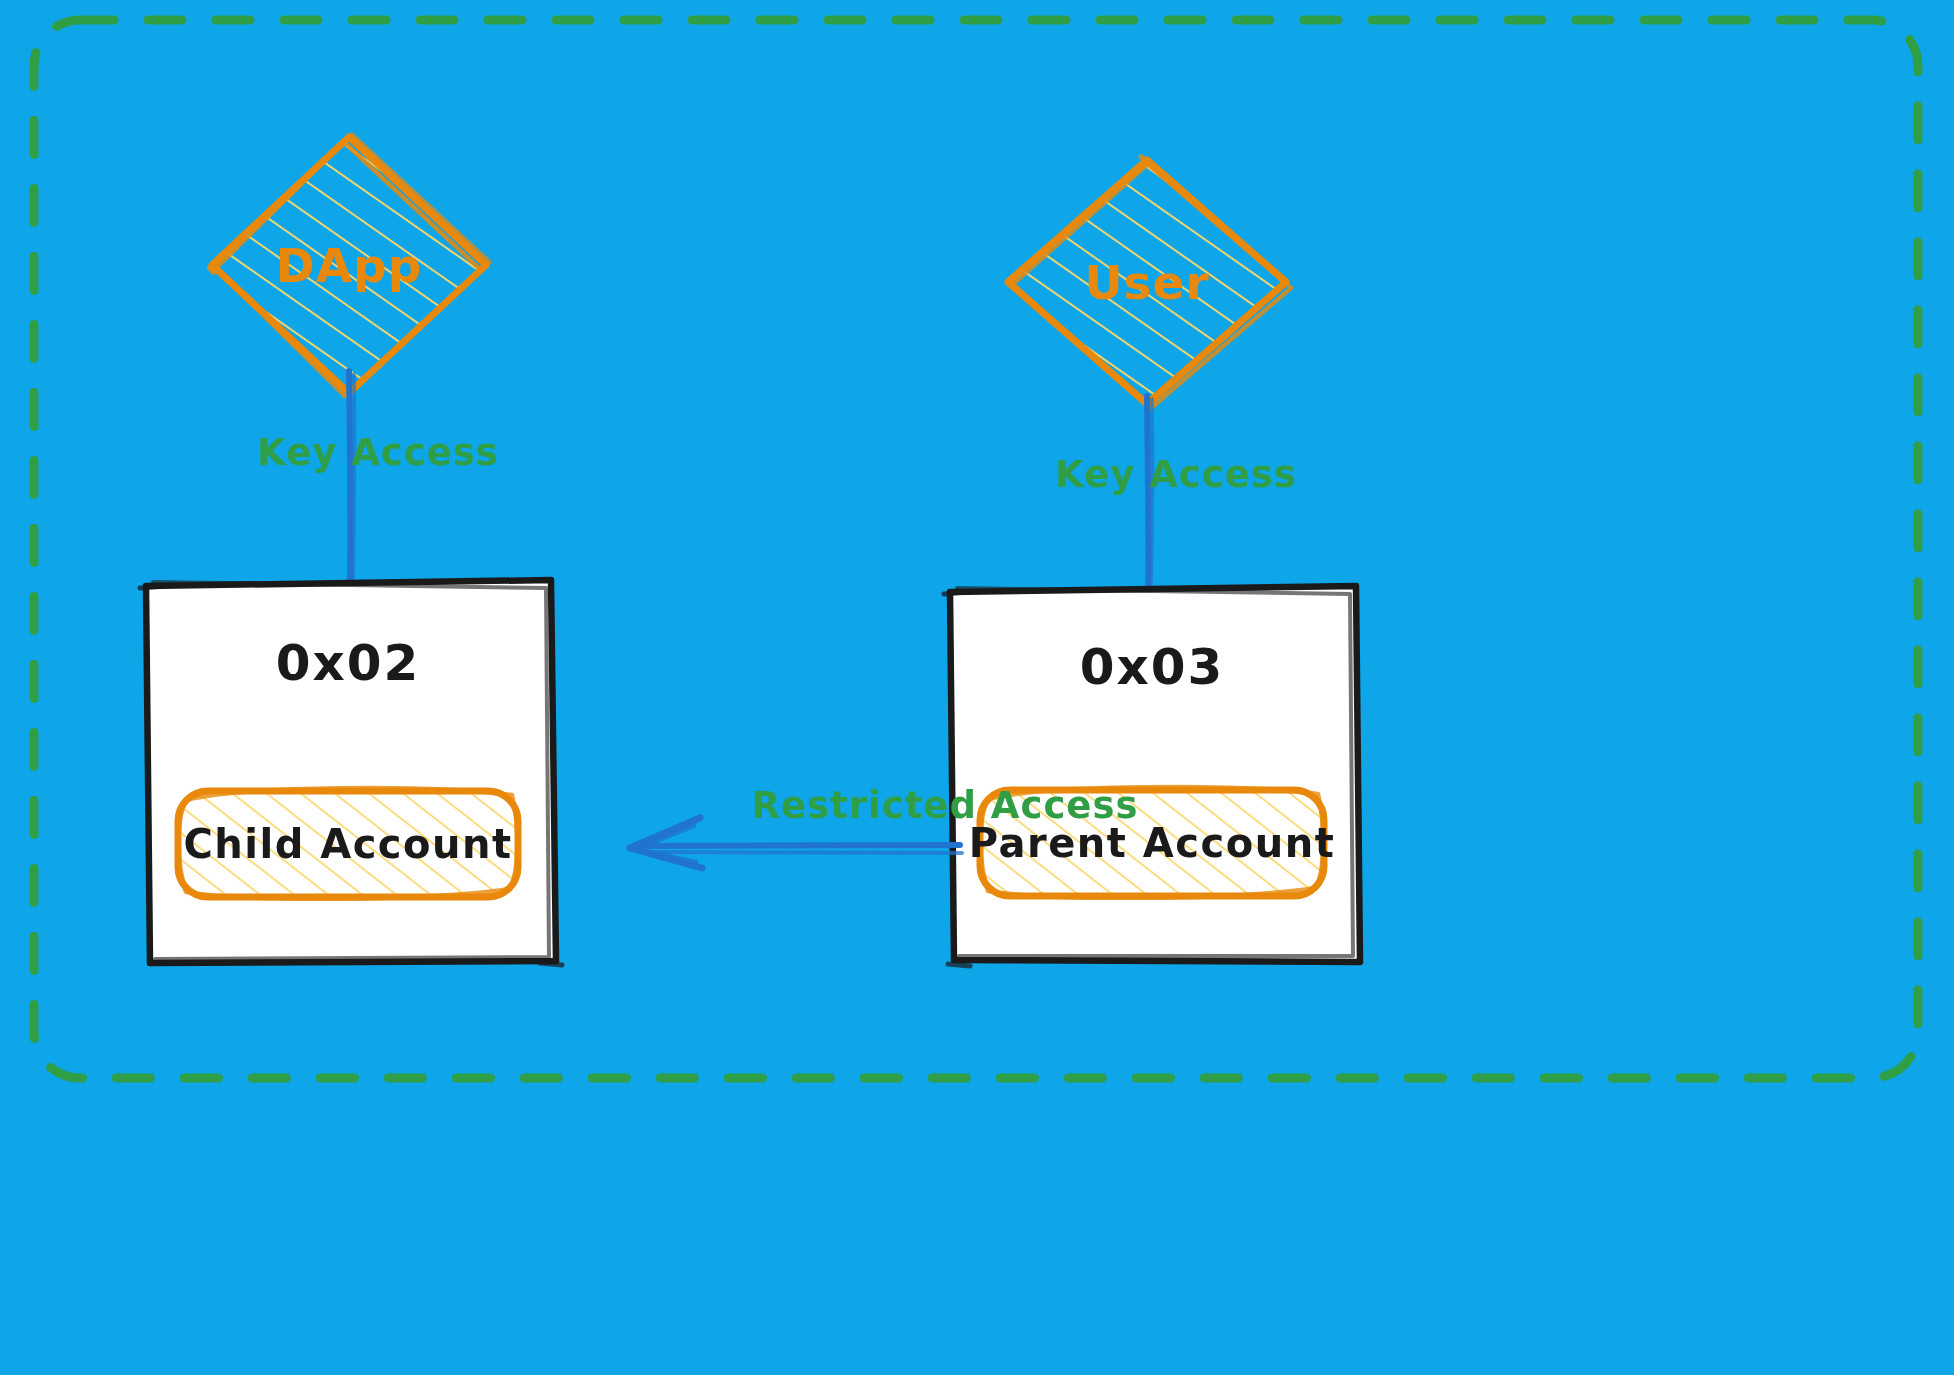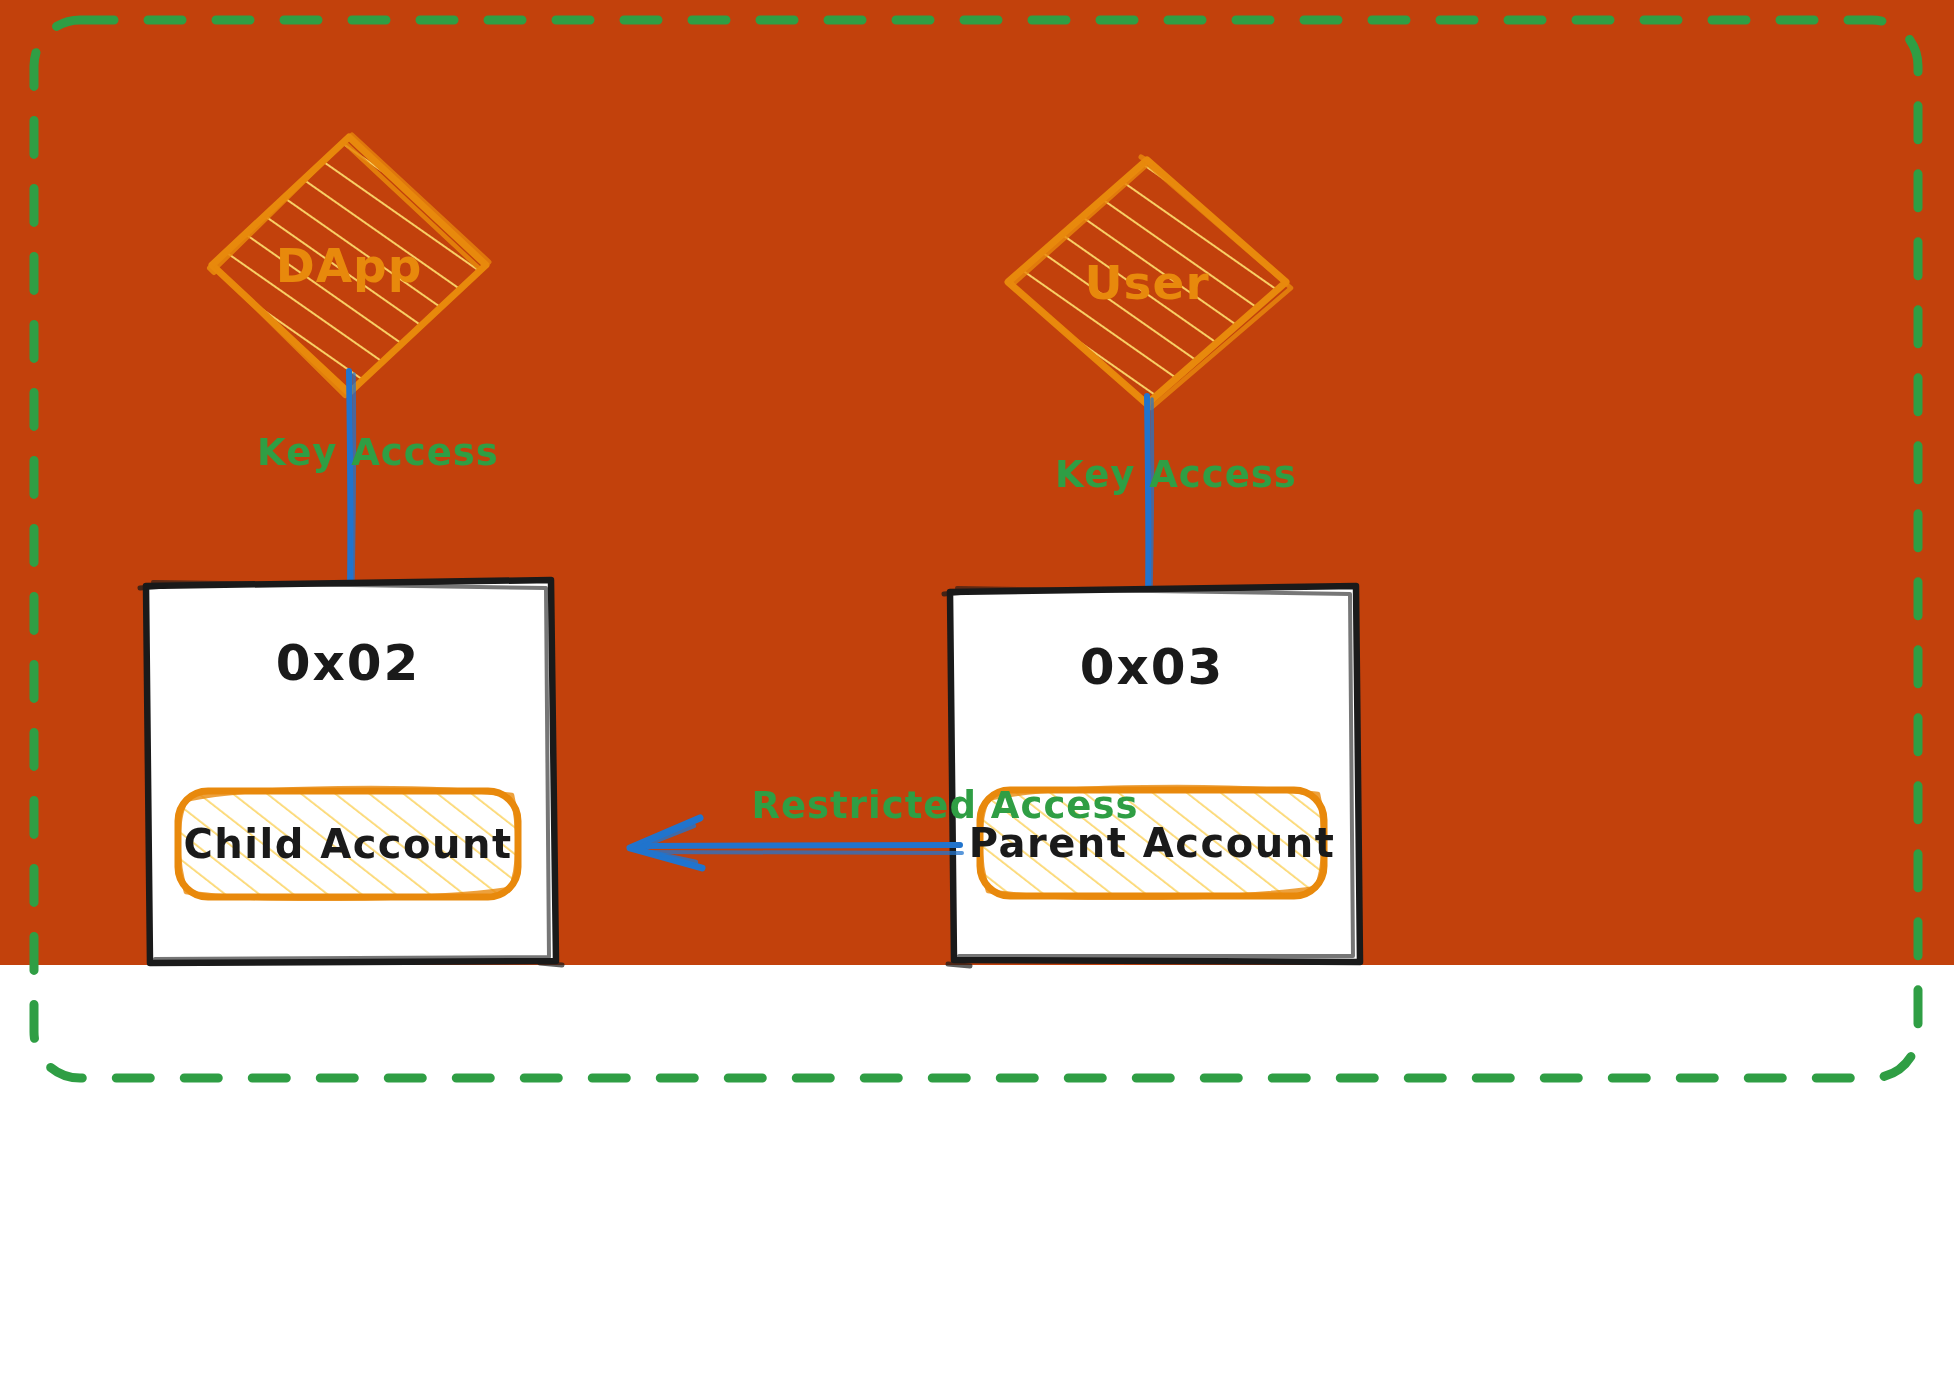--- a/index.html
+++ b/index.html
@@ -9,22 +9,22 @@
   }
   body {
     width: 1954px;
     height: 1375px;
     font-family: "DejaVu Sans", sans-serif;
     overflow: hidden;
   }
   #canvas-root {
     position: relative;
     width: 1954px;
-    height: 965px;
-    background: #c2410c;
+    height: 1375px;
+    background: #0ea5e9;
   }
   svg#diagram {
     display: block;
     width: 1954px;
     height: 1375px;
   }
   .hand-text {
     font-family: "DejaVu Sans", sans-serif;
     font-weight: 700;
   }

